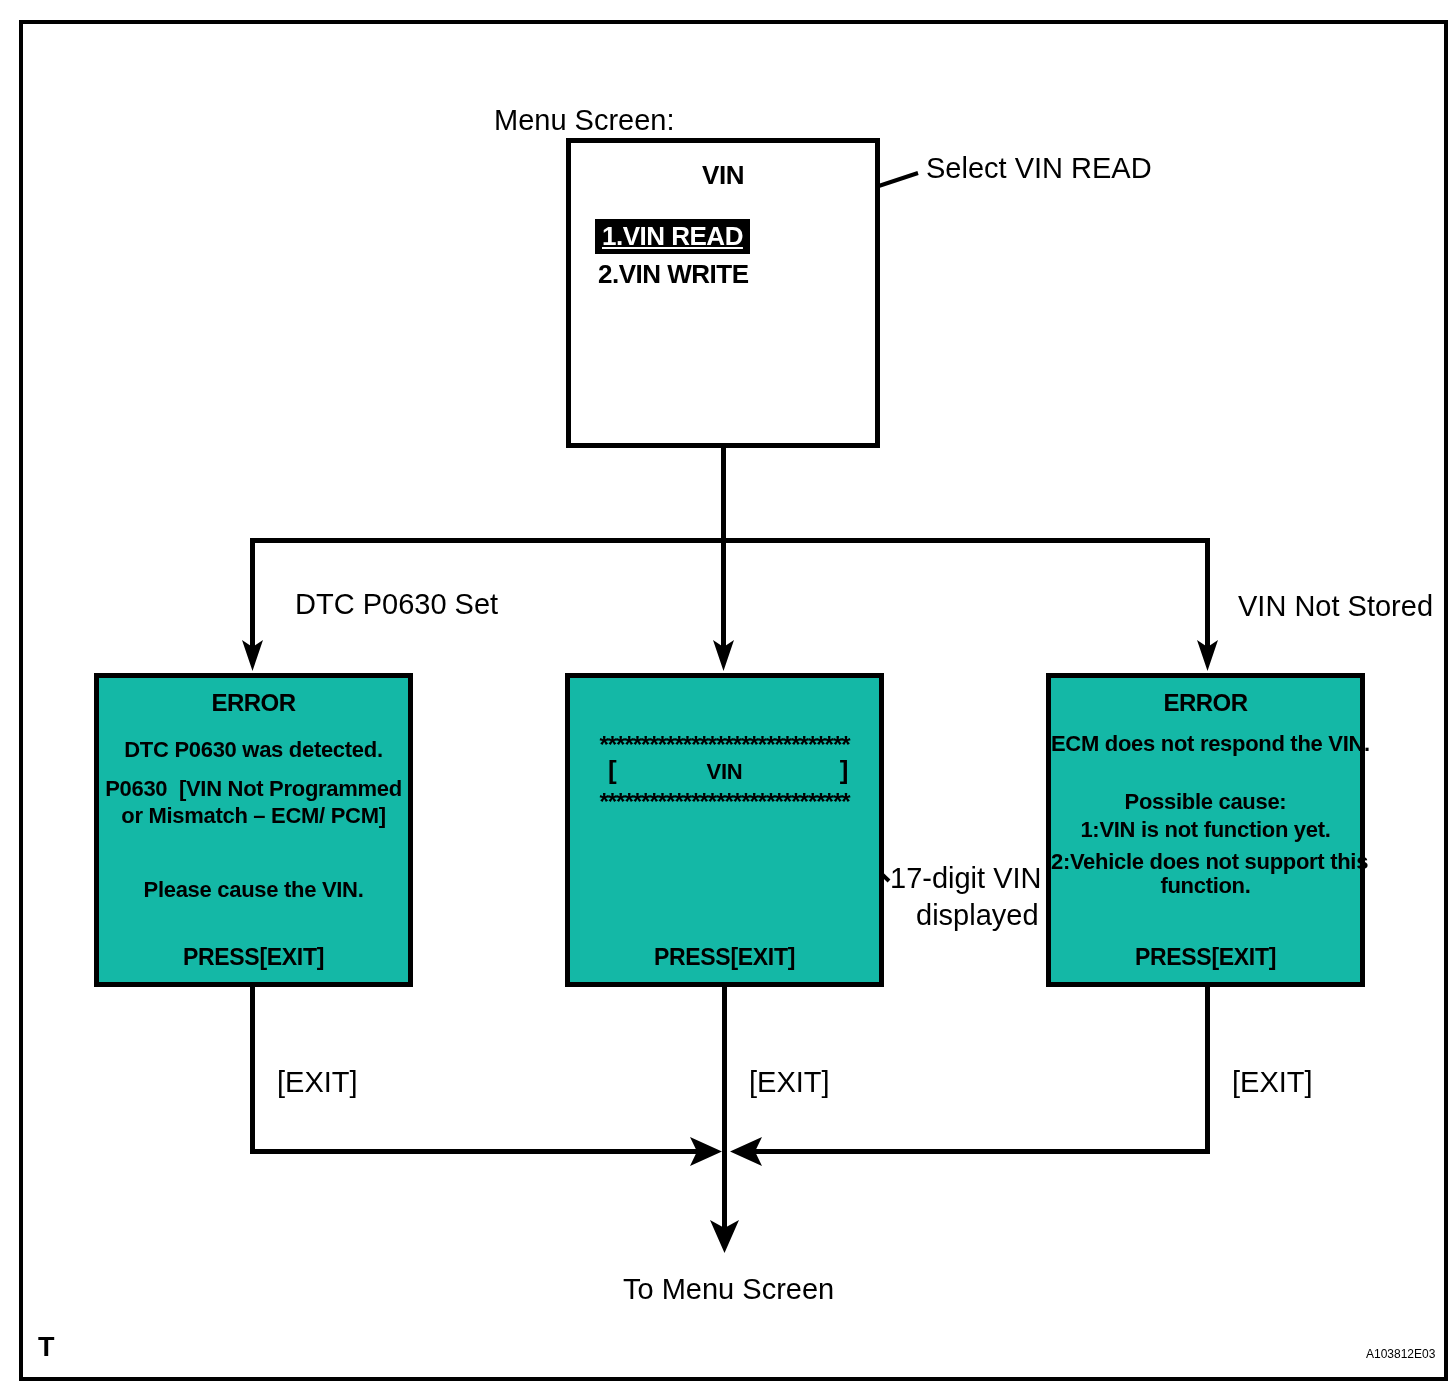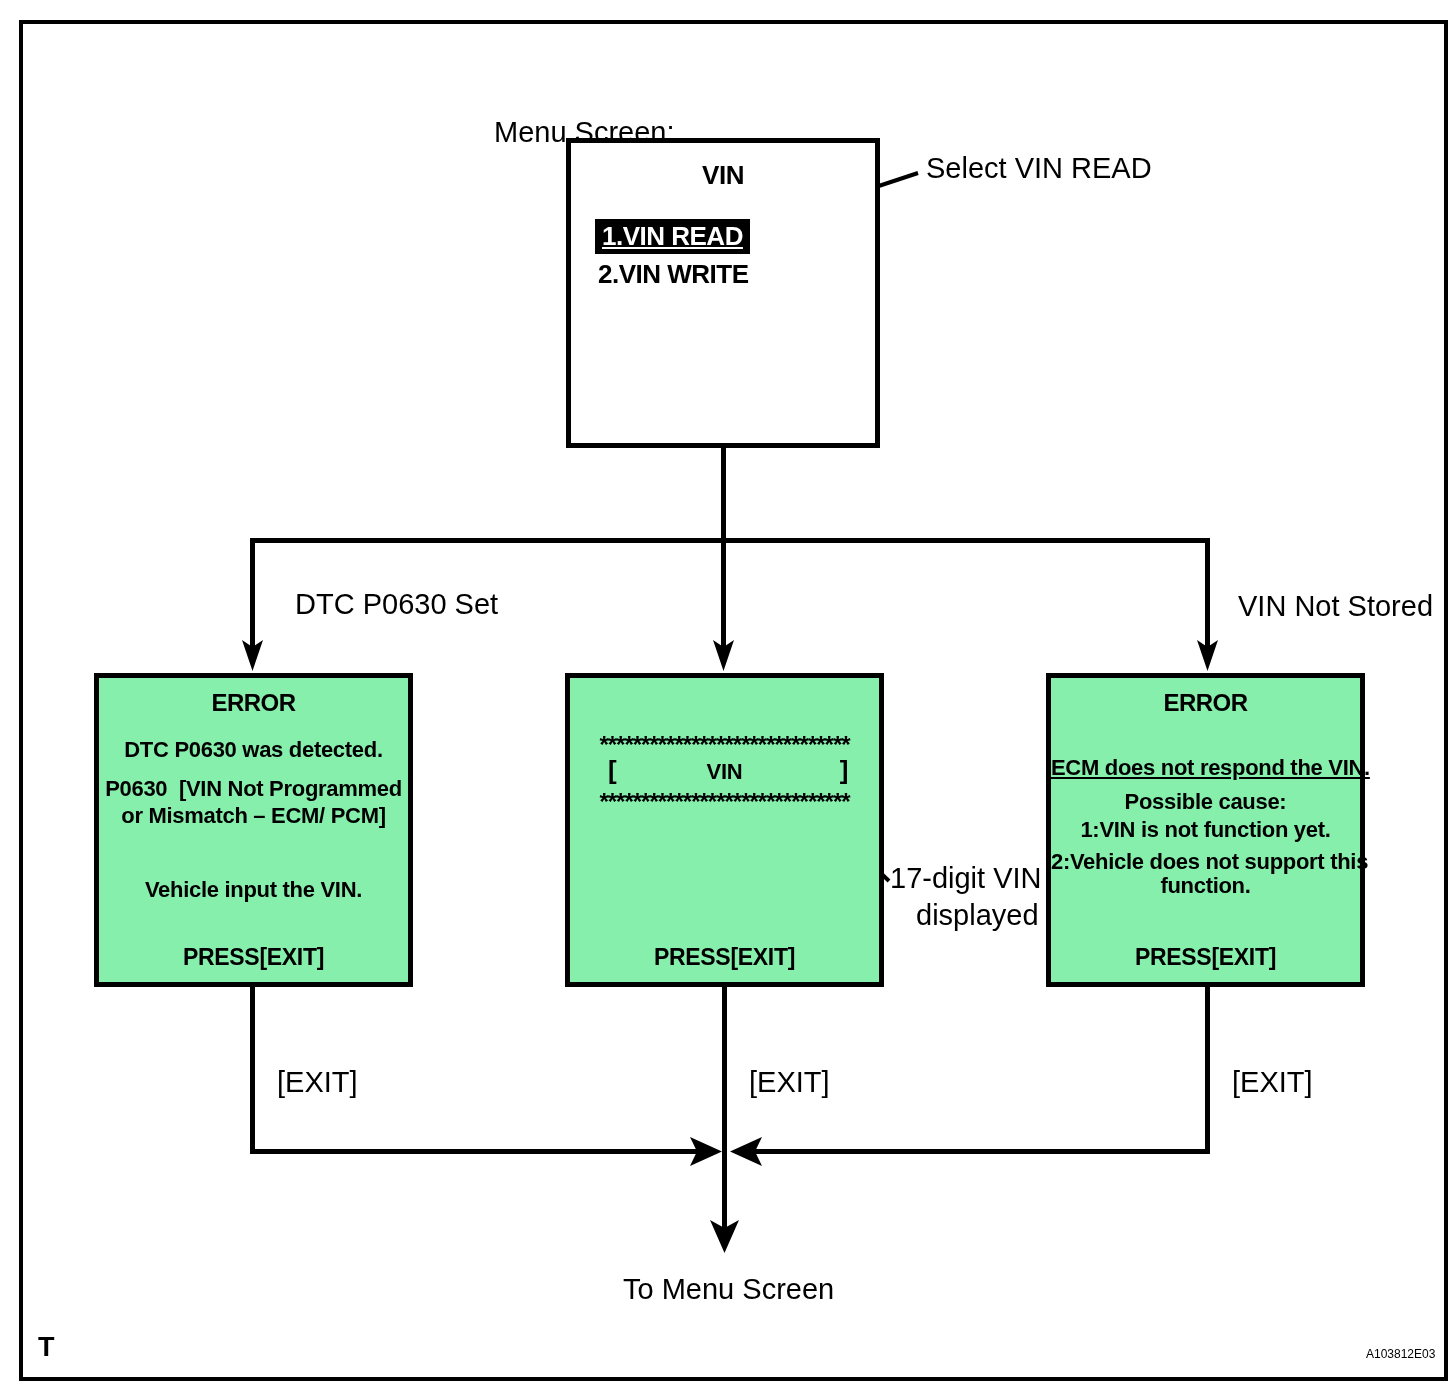--- a/index.html
+++ b/index.html
@@ -22,21 +22,21 @@
     font-weight:bold; font-size:26px; letter-spacing:-0.5px; top:17px;
   }
   .menu-item {
     position:absolute; font-weight:bold; font-size:26px; letter-spacing:-0.5px;
     white-space:nowrap;
   }
   .menu-item.selected {
     background:#000; color:#fff; height:35px; line-height:35px; padding:0 7px;text-decoration:underline;
   }
 
-  .flow-box { position:absolute; top:673px; width:309px; height:304px; border:5px solid #000; background:#86efac; }
+  .flow-box { position:absolute; top:673px; width:309px; height:304px; border:5px solid #000; background:#14b8a6; }
   .flow-box.left   { left:94px; }
   .flow-box.center { left:565px; }
   .flow-box.right  { left:1046px; }
 
   .box-title {
     position:absolute; left:0; width:100%; text-align:center; white-space:nowrap;
     font-weight:bold; font-size:24px; letter-spacing:-0.5px; line-height:26px;
   }
   .box-line {
     position:absolute; left:0; width:100%; text-align:center; white-space:nowrap;
@@ -77,56 +77,56 @@
       <polygon points="722,1151.5 690,1137 697,1151.5 690,1166"></polygon>
       <polygon points="730,1151.5 762,1137 755,1151.5 762,1166"></polygon>
       <polygon points="724.5,1253 710,1220 724.5,1228 739,1220"></polygon>
     </g>
     <g stroke="#000" stroke-width="4">
       <line x1="746" y1="230" x2="918" y2="173"></line>
       <line x1="779" y1="776" x2="889" y2="881"></line>
     </g>
   </svg>
 
-  <div class="label" style="left:494px; top:116px;">Menu Screen:</div>
+  <div class="label" style="left:494px; top:104px;">Menu Screen:</div>
 
   <div class="screen menu-box">
     <div class="screen-title">VIN</div>
     <div class="menu-item selected" style="left:24px; top:76px;">1.VIN READ</div>
     <div class="menu-item" style="left:27px; top:116px;">2.VIN WRITE</div>
   </div>
 
   <div class="label" style="left:926px; top:152px;">Select VIN READ</div>
 
   <div class="label" style="left:295px; top:588px;">DTC P0630 Set</div>
   <div class="label" style="left:1238px; top:590px;">VIN Not Stored</div>
 
   <div class="flow-box left">
     <div class="box-title" style="top:12px;">ERROR</div>
     <div class="box-line" style="top:60px;">DTC P0630 was detected.</div>
     <div class="box-line" style="top:99px;">P0630&nbsp; [VIN Not Programmed</div>
     <div class="box-line" style="top:126px;">or Mismatch – ECM/ PCM]</div>
-    <div class="box-line" style="top:200px;">Vehicle input the VIN.</div>
+    <div class="box-line" style="top:200px;">Please cause the VIN.</div>
     <div class="box-line" style="top:267px; font-size:23px;">PRESS[EXIT]</div>
   </div>
 
   <div class="flow-box center">
     <div class="box-line asterisks" style="top:55px;">******************************</div>
     <div class="box-line bracket-row" style="top:82px;">
       <span class="bracket open">[</span>
       <span>VIN</span>
       <span class="bracket close">]</span>
     </div>
     <div class="box-line asterisks" style="top:112px;">******************************</div>
     <div class="box-line" style="top:267px; font-size:23px;">PRESS[EXIT]</div>
   </div>
 
   <div class="flow-box right">
     <div class="box-title" style="top:12px;">ERROR</div>
-    <div class="box-line" style="top:78px;text-decoration:underline;">ECM does not respond the VIN.</div>
+    <div class="box-line" style="top:54px;">ECM does not respond the VIN.</div>
     <div class="box-line" style="top:112px;">Possible cause:</div>
     <div class="box-line" style="top:140px;">1:VIN is not function yet.</div>
     <div class="box-line" style="top:172px;">2:Vehicle does not support this</div>
     <div class="box-line" style="top:196px;">function.</div>
     <div class="box-line" style="top:267px; font-size:23px;">PRESS[EXIT]</div>
   </div>
 
   <div class="label" style="left:890px; top:862px;">17-digit VIN</div>
   <div class="label" style="left:916px; top:899px;">displayed</div>
 

